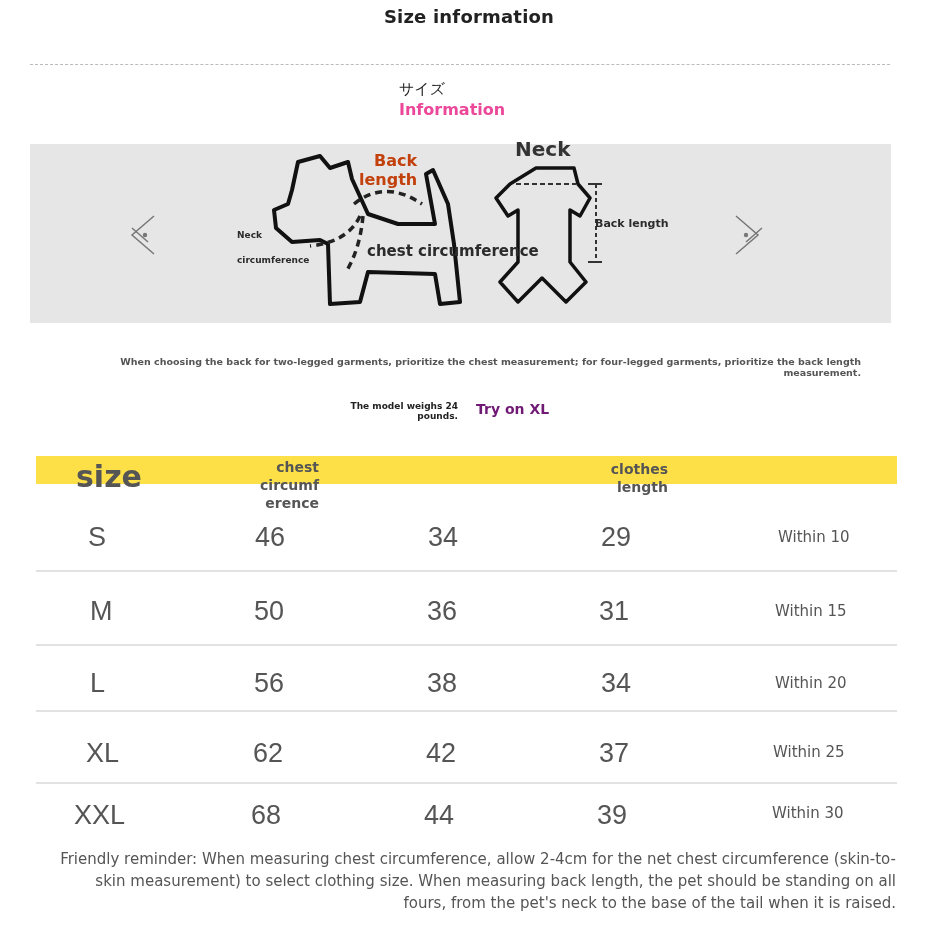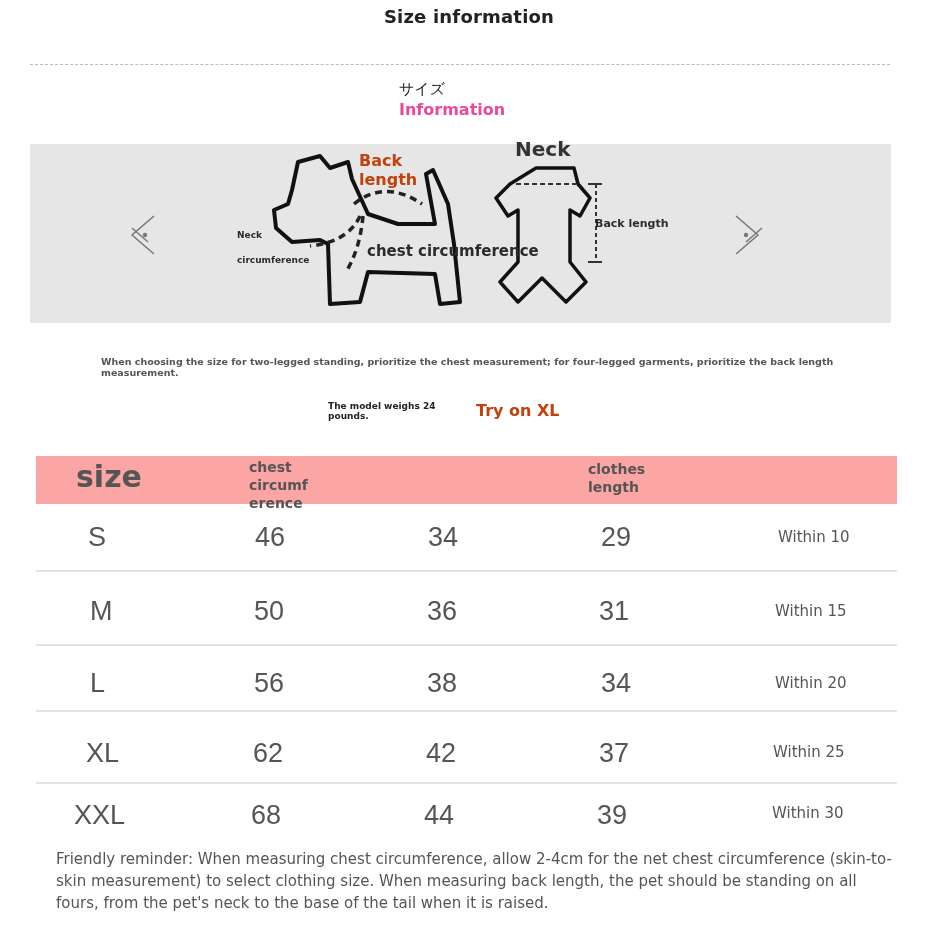--- a/index.html
+++ b/index.html
@@ -1,19 +1,19 @@
 <!DOCTYPE html>
 <html><head>
   <meta charset="utf-8">
   <style>
     * { box-sizing: border-box; margin: 0; padding: 0; }
     html, body { width: 928px; height: 937px; background: #ffffff; overflow: hidden; }
     body { position: relative; font-family: "DejaVu Sans", sans-serif; color: #333; }
 
-    .abs { position: absolute; }
+    .abs { position: absolute; text-align: right; }
 
     .main-title { left: 0; top: 6px; width: 938px; text-align: center; font-weight: bold; font-size: 18px; color: #222; letter-spacing: 0.2px; }
     .dash-line { left: 30px; top: 64px; width: 860px; border-top: 1px dashed #bbb; }
 
     .sub-jp { left: 399px; top: 80px; font-size: 15px; color: #222; }
     .sub-en { left: 399px; top: 100px; font-size: 16px; font-weight: bold; color: #ec4899; }
 
     .banner { left: 30px; top: 144px; width: 861px; height: 179px; background: #e6e6e6; }
     .banner svg { position: absolute; left: 0; top: 0; }
 
@@ -25,24 +25,24 @@
     .lbl-circ-small { left: 207px; top: 111px; font-size: 9px; }
     .lbl-chest { left: 337px; top: 98px; font-size: 15px; }
 
     .nav-arrow { position: absolute; width: 40px; height: 50px; cursor: pointer; }
     .nav-prev { left: 96px; top: 66px; }
     .nav-next { left: 698px; top: 66px; }
 
     .note { left: 101px; top: 356px; width: 760px; font-size: 9.5px; font-weight: bold; color: #555; line-height: 11px; }
 
     .model-weight { left: 328px; top: 401px; width: 130px; font-size: 9px; font-weight: bold; color: #222; line-height: 10px; }
-    .try-on { left: 476px; top: 401px; font-size: 16px; font-weight: bold; color: #c2410c; }
+    .try-on { left: 476px; top: 401px; font-size: 14px; font-weight: bold; color: #701a75; }
 
     .table { left: 36px; top: 456px; width: 861px; }
-    .thead { position: relative; height: 48px; background: #fca5a5; }
+    .thead { position: relative; height: 28px; background: #fde047; }
     .th { position: absolute; font-size: 14px; font-weight: bold; color: #555; line-height: 18px; }
     .th-size { left: 40px; top: 2px; font-size: 30px; line-height: 38px; color: #555; }
     .th-chest { left: 213px; top: 2px; width: 70px; }
     .th-neck { left: 384px; top: 2px; width: 70px; }
     .th-length { left: 552px; top: 4px; width: 80px; }
     .th-weight { left: 720px; top: 1px; width: 140px; }
 
     .trow { position: absolute; left: 0; width: 861px; border-bottom: 2px solid #e2e2e2; }
     .td { position: absolute; font-family: "Liberation Sans", sans-serif; font-size: 27px; color: #555; }
     .td-w { position: absolute; font-size: 15px; color: #555; }
@@ -97,21 +97,21 @@
   </div>
   <div class="nav-arrow nav-next">
     <svg width="40" height="50" viewBox="0 0 40 50">
       <path d="M8,6 L30,25 L8,44" fill="none" stroke="#777" stroke-width="1.5"></path>
       <path d="M34,18 L18,32" fill="none" stroke="#777" stroke-width="1.5"></path>
       <circle cx="18" cy="25" r="2.2" fill="#777"></circle>
     </svg>
   </div>
 </div>
 
-<div class="abs note">When choosing the size for two-legged standing, prioritize the chest measurement; for four-legged garments, prioritize the back length measurement.</div>
+<div class="abs note">When choosing the back for two-legged garments, prioritize the chest measurement; for four-legged garments, prioritize the back length measurement.</div>
 
 <div class="abs model-weight">The model weighs 24 pounds.</div>
 <div class="abs try-on">Try on XL</div>
 
 <div class="abs table">
   <div class="thead">
     <div class="th th-size">size</div>
     <div class="th th-chest">chest circumf erence</div>
     <div class="th th-length">clothes length</div>
   </div>

